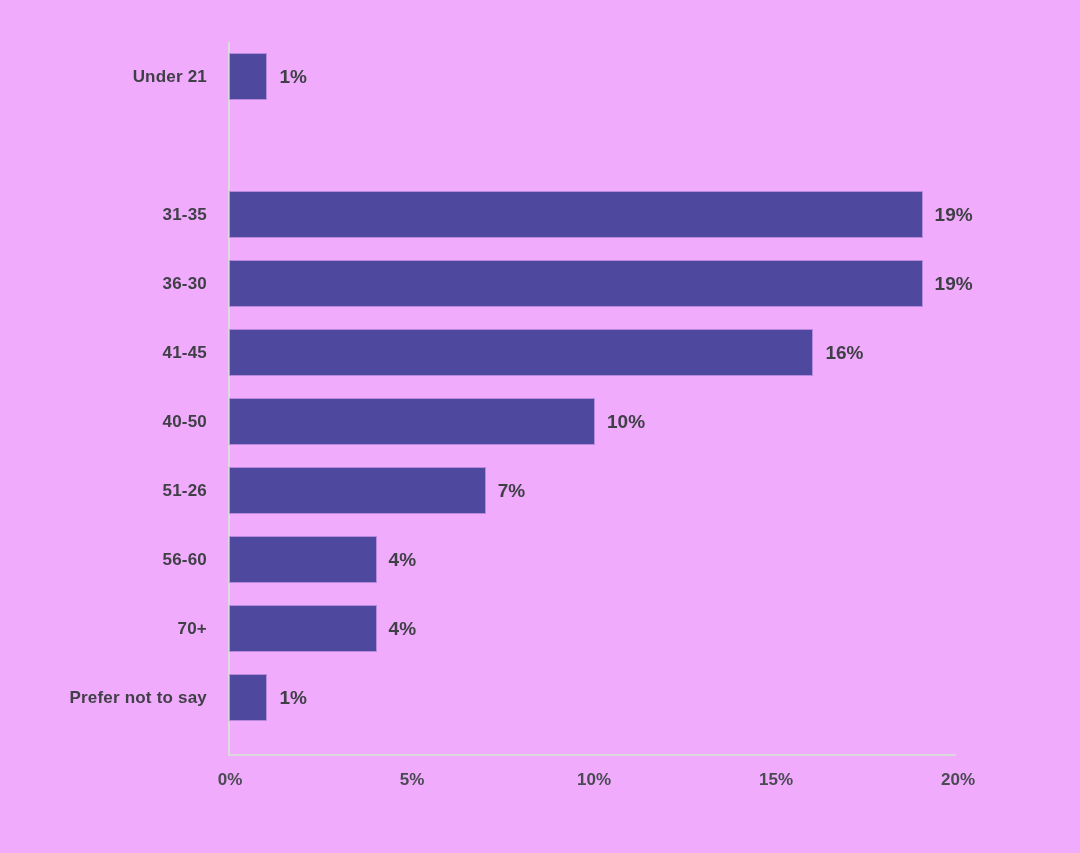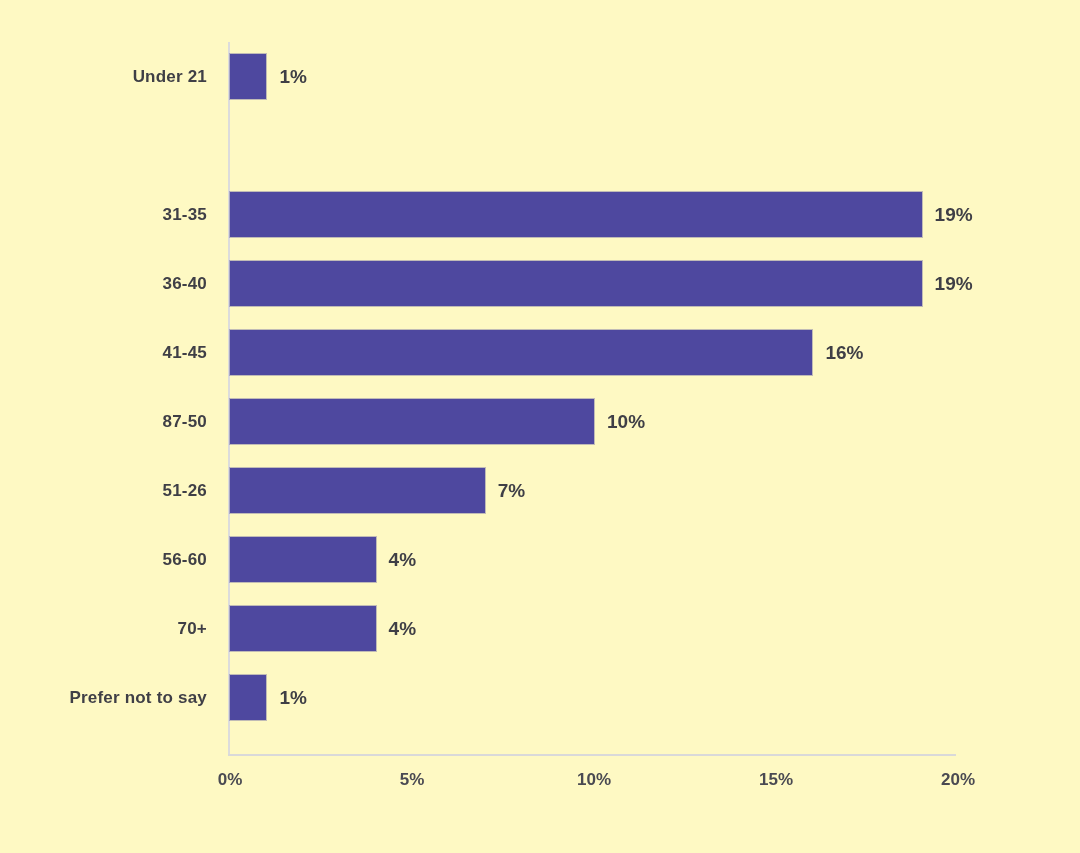--- a/index.html
+++ b/index.html
@@ -11,21 +11,21 @@
     height: 853px;
     background: #ffffff;
     font-family: "Liberation Sans", sans-serif;
     overflow: hidden;
   }
 
   #chart-root {
     position: relative;
     width: 1080px;
     height: 853px;
-    background: #fef9c3;
+    background: #f0abfc;
   }
 
   
   
   .axis-y-line {
     position: absolute;
     left: 228px;
     top: 42px;
     width: 2px;
     height: 713px;
@@ -126,37 +126,37 @@
 
     <div class="bar-row" style="top:138px">
       <div class="cat-label">31-35</div>
       <div class="bar-wrap">
         <div class="bar" style="width: 691.6px; background: rgb(78, 72, 159);"></div>
         <div class="bar-value">19%</div>
       </div>
     </div>
 
     <div class="bar-row" style="top:207px">
-      <div class="cat-label">36-40</div>
+      <div class="cat-label">36-30</div>
       <div class="bar-wrap">
         <div class="bar" style="width: 691.6px; background: rgb(78, 72, 159);"></div>
         <div class="bar-value">19%</div>
       </div>
     </div>
 
     <div class="bar-row" style="top:276px">
       <div class="cat-label">41-45</div>
       <div class="bar-wrap">
         <div class="bar" style="width: 582.4px; background: rgb(78, 72, 159);"></div>
         <div class="bar-value">16%</div>
       </div>
     </div>
 
     <div class="bar-row" style="top:345px">
-      <div class="cat-label">87-50</div>
+      <div class="cat-label">40-50</div>
       <div class="bar-wrap">
         <div class="bar" style="width: 364px; background: rgb(78, 72, 159);"></div>
         <div class="bar-value">10%</div>
       </div>
     </div>
 
     <div class="bar-row" style="top:414px">
       <div class="cat-label">51-26</div>
       <div class="bar-wrap">
         <div class="bar" style="width: 254.8px; background: rgb(78, 72, 159);"></div>

